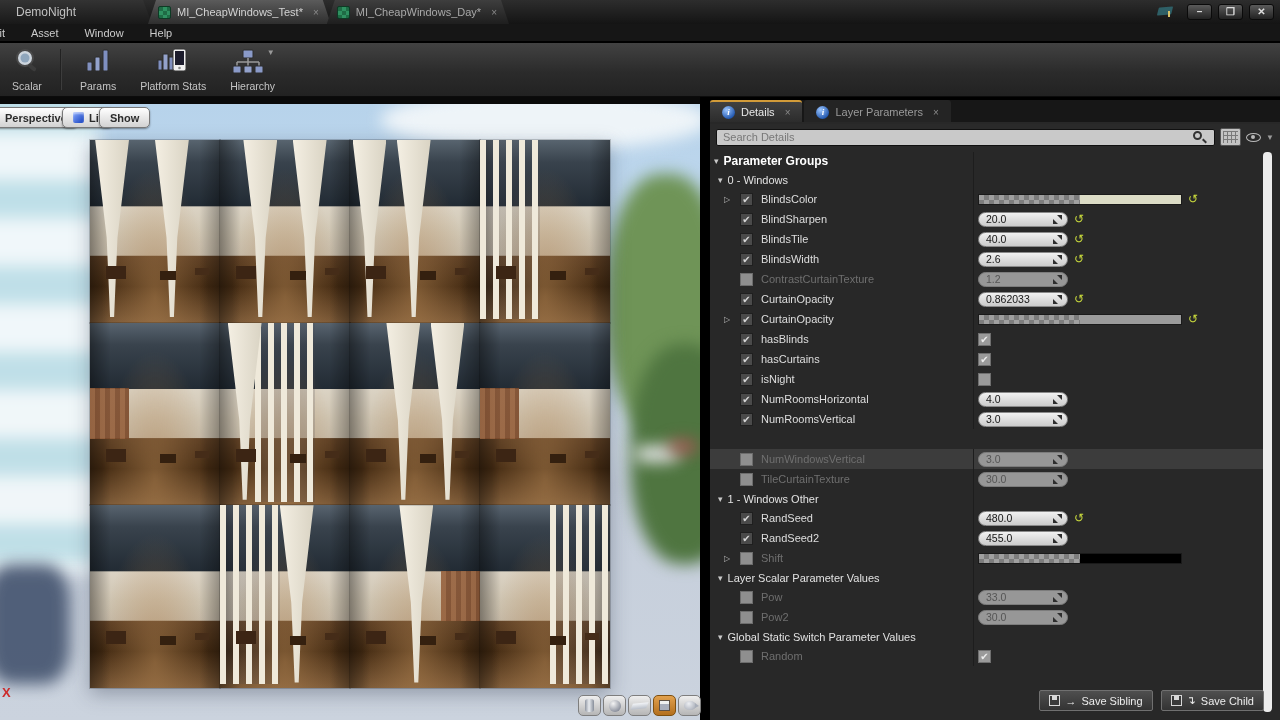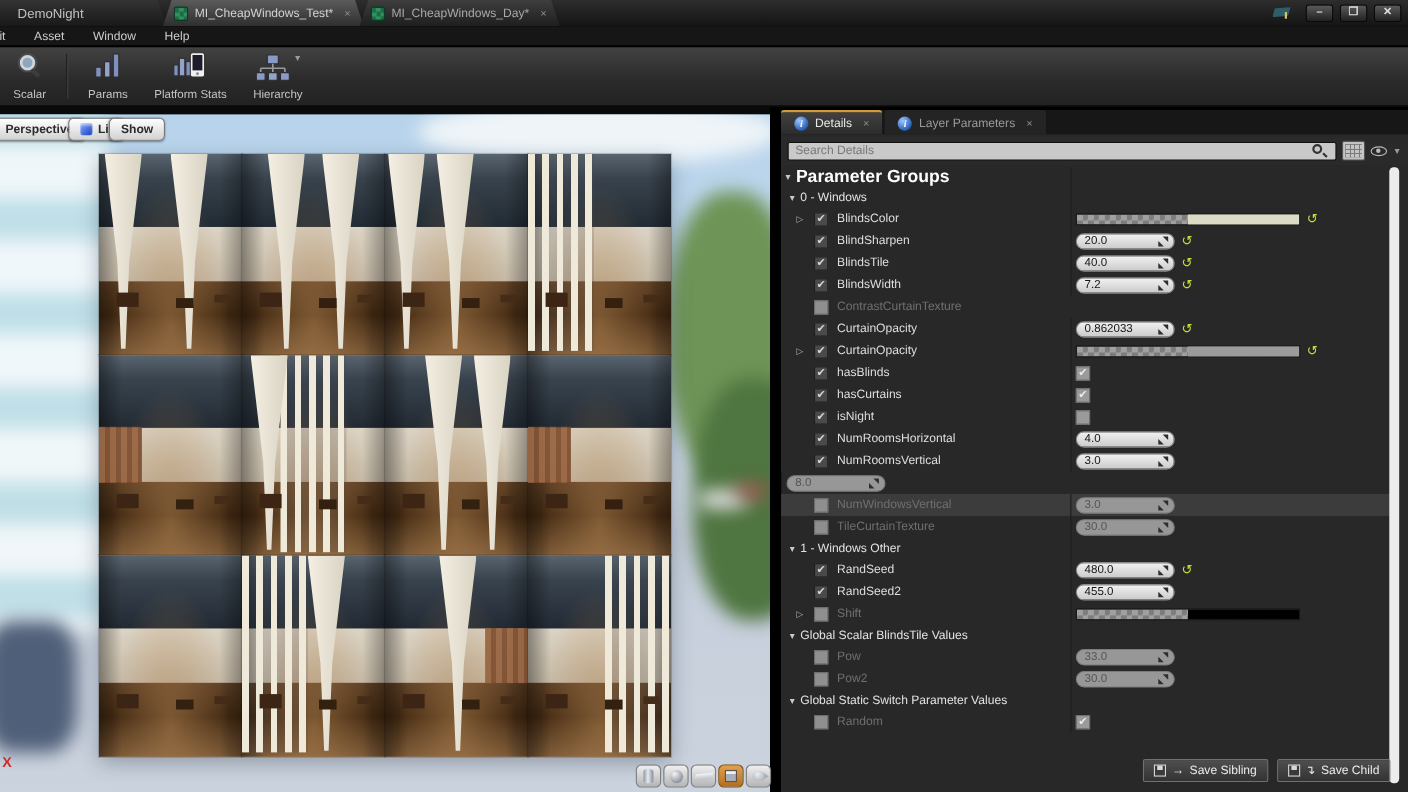--- a/index.html
+++ b/index.html
@@ -119,21 +119,21 @@
   .eye-icon::after { content:""; position:absolute; left:4px; top:1.5px; width:4px; height:4px; border-radius:50%; background:#b9b9b9; }
   .eye-caret { color:#9a9a9a; font-size:8px; }
 
   #params-body { position:absolute; left:0; top:52px; width:556px; }
   .drow { display:flex; align-items:center; height:20px; font-size:11px; }
   .drow .rleft { display:flex; align-items:center; height:100%; width:263px; flex:none; }
   .drow .rval { display:flex; align-items:center; height:100%; flex:1; border-left:1px solid #1d1d1d; padding-left:4px; }
   .drow.hl { background:#3c3c3c; }
   .root-hd { height:18px; }
   .root-hd .tri { margin-left:4px; }
-  .root-hd .rname { font-size:16px; font-weight:bold; color:#fff; margin-left:5px; }
+  .root-hd .rname { font-size:12px; font-weight:bold; color:#fff; margin-left:5px; }
   .grp-hd { height:19px; }
   .grp-hd .tri { margin-left:8px; }
   .grp-hd .gname { color:#e2e2e2; margin-left:5px; }
   .tri { color:#c9c9c9; font-size:9px; }
   .pexp { width:16px; margin-left:14px; color:#b5b5b5; font-size:8px; text-align:left; }
   .cb { width:13px; height:13px; border:1px solid #1f1f1f; flex:none; text-align:center; font-size:10px; line-height:12px; }
   .cb.on { background:#4a4a4a; color:#d6d6d6; }
   .cb.off { background:#8f8f8f; border-color:#6d6d6d; color:transparent; }
   .plabel { margin-left:8px; color:#dedede; }
   .plabel.dis { color:#6f6f6f; }
@@ -404,32 +404,38 @@
             </div>
           </div>
           <div class="drow">
             <div class="rleft">
               <span class="pexp"></span>
               <span class="cb on">✔</span>
               <span class="plabel">BlindsWidth</span>
             </div>
             <div class="rval">
               <div class="vbox">
-                <span class="vtext">7.2</span>
+                <span class="vtext">2.6</span>
                 <span class="diag"></span>
               </div>
               <span class="reset">↺</span>
             </div>
           </div>
           <div class="drow">
             <div class="rleft">
               <span class="pexp"></span>
               <span class="cb off"></span>
               <span class="plabel dis">ContrastCurtainTexture</span>
             </div>
+            <div class="rval">
+              <div class="vbox dis">
+                <span class="vtext">1.2</span>
+                <span class="diag"></span>
+              </div>
+            </div>
           </div>
           <div class="drow">
             <div class="rleft">
               <span class="pexp"></span>
               <span class="cb on">✔</span>
               <span class="plabel">CurtainOpacity</span>
             </div>
             <div class="rval">
               <div class="vbox">
                 <span class="vtext">0.862033</span>
@@ -501,26 +507,20 @@
               <span class="plabel">NumRoomsVertical</span>
             </div>
             <div class="rval">
               <div class="vbox">
                 <span class="vtext">3.0</span>
                 <span class="diag"></span>
               </div>
             </div>
           </div>
           <div class="drow">
-            <div class="rval">
-              <div class="vbox dis">
-                <span class="vtext">8.0</span>
-                <span class="diag"></span>
-              </div>
-            </div>
           </div>
           <div class="drow hl">
             <div class="rleft">
               <span class="pexp"></span>
               <span class="cb off"></span>
               <span class="plabel dis">NumWindowsVertical</span>
             </div>
             <div class="rval">
               <div class="vbox dis">
                 <span class="vtext">3.0</span>
@@ -583,21 +583,21 @@
             </div>
             <div class="rval">
               <div class="cbar">
                 <div class="cfill" style="background: rgb(0, 0, 0);"></div>
               </div>
             </div>
           </div>
           <div class="drow grp-hd">
             <div class="rleft">
               <span class="tri">▾</span>
-              <span class="gname">Global Scalar BlindsTile Values</span>
+              <span class="gname">Layer Scalar Parameter Values</span>
             </div>
             <div class="rval"></div>
           </div>
           <div class="drow">
             <div class="rleft">
               <span class="pexp"></span>
               <span class="cb off"></span>
               <span class="plabel dis">Pow</span>
             </div>
             <div class="rval">

